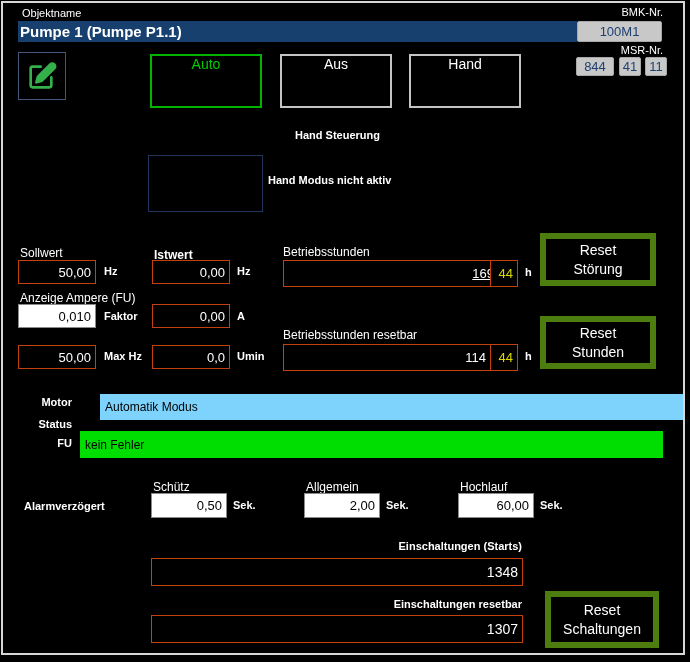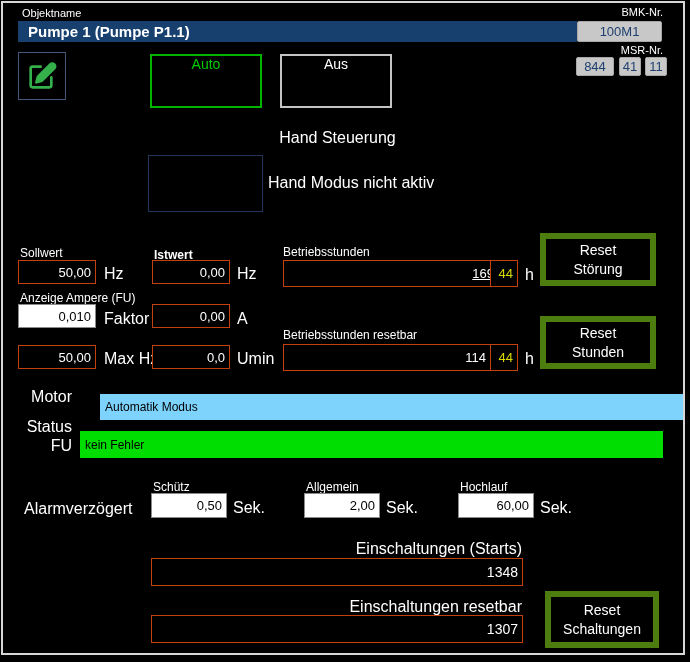--- a/index.html
+++ b/index.html
@@ -7,25 +7,25 @@
     position:relative; width:690px; height:662px; background:#000;
     font-family:"Liberation Sans", sans-serif; overflow:hidden;
   }
   .frame {
     position:absolute; left:1px; top:1px; width:680px; height:650px;
     border:2px solid #d6d6d6; pointer-events:none;
   }
   .lbl { position:absolute; color:#fff; font-size:12px; white-space:nowrap; }
   .lbl.small { font-size:11px; }
   .lbl.right { text-align:right; }
-  .lbl.md { font-size:16px; }
+  .lbl.md { font-size:11px;font-weight:bold; }
   .titlebar {
     position:absolute; left:18px; top:21px; width:559px; height:21px;
     background:#17406f; color:#fff; font-size:15px; font-weight:bold;
-    display:flex; align-items:center; padding-left:10px; box-sizing:border-box;
+    display:flex; align-items:center; padding-left:2px; box-sizing:border-box;
   }
   .graytag {
     position:absolute; background:#c8c8c8; color:#1d3f70; font-size:13px;
     display:flex; align-items:center; justify-content:center;
     box-sizing:border-box; border:1px solid #a8a8a8; border-radius:2px;
   }
   .iconbtn {
     position:absolute; left:18px; top:52px; width:48px; height:48px;
     background:#000; border:1px solid #44597a; box-sizing:border-box;
     display:flex; align-items:center; justify-content:center; cursor:pointer;
@@ -90,20 +90,23 @@
       </svg>
     </span>
   </div>
 
   <div class="modebtn active" style="left:150px;">
     <span>Auto</span>
   </div>
   <div class="modebtn" style="left:280px;">
     <span>Aus</span>
   </div>
+  <div class="modebtn" style="left:409px;">
+    <span>Hand</span>
+  </div>
 
   <div class="lbl md" style="left:255px; top:129px; width:165px; text-align:center;">Hand Steuerung</div>
   <div class="indicator-box"></div>
   <div class="lbl md" style="left:268px; top:174px;">Hand Modus nicht aktiv</div>
 
   <div class="lbl" style="left:20px; top:246px;">Sollwert</div>
   <div class="field" style="left:18px; top:260px; width:78px; height:24px;">50,00</div>
   <div class="lbl md" style="left:104px; top:265px;">Hz</div>
 
   <div class="lbl" style="left:154px; top:248px;font-weight:bold;">Istwert</div>
@@ -129,21 +132,21 @@
   <div class="lbl" style="left:283px; top:328px;">Betriebsstunden resetbar</div>
   <div class="field" style="left:283px; top:344px; width:208px; height:27px;">114</div>
   <div class="field yellow" style="left:490px; top:344px; width:28px; height:27px;">44</div>
   <div class="lbl md" style="left:525px; top:350px;">h</div>
 
   <div class="rbtn" style="left:540px; top:233px; width:116px; height:53px;">Reset
 Störung</div>
   <div class="rbtn" style="left:540px; top:316px; width:116px; height:53px;">Reset
 Stunden</div>
 
-  <div class="lbl md right" style="left:10px; top:388px; width:62px;text-align:right;">Motor</div>
+  <div class="lbl md right" style="left:10px; top:396px; width:62px;text-align:right;">Motor</div>
   <div class="lbl md right" style="left:10px; top:418px; width:62px;">Status</div>
   <div class="lbl md right" style="left:10px; top:437px; width:62px;">FU</div>
   <div class="statusbar light" style="top:394px; height:26px;">Automatik Modus</div>
   <div class="statusbar ok" style="top:431px; height:27px;">kein Fehler</div>
 
   <div class="lbl md" style="left:24px; top:500px;">Alarmverzögert</div>
 
   <div class="lbl" style="left:153px; top:480px;">Schütz</div>
   <input class="winput" style="left: 151px; top: 493px; width: 76px; height: 25px;" value="0,50">
   <div class="lbl md" style="left:233px; top:499px;">Sek.</div>

